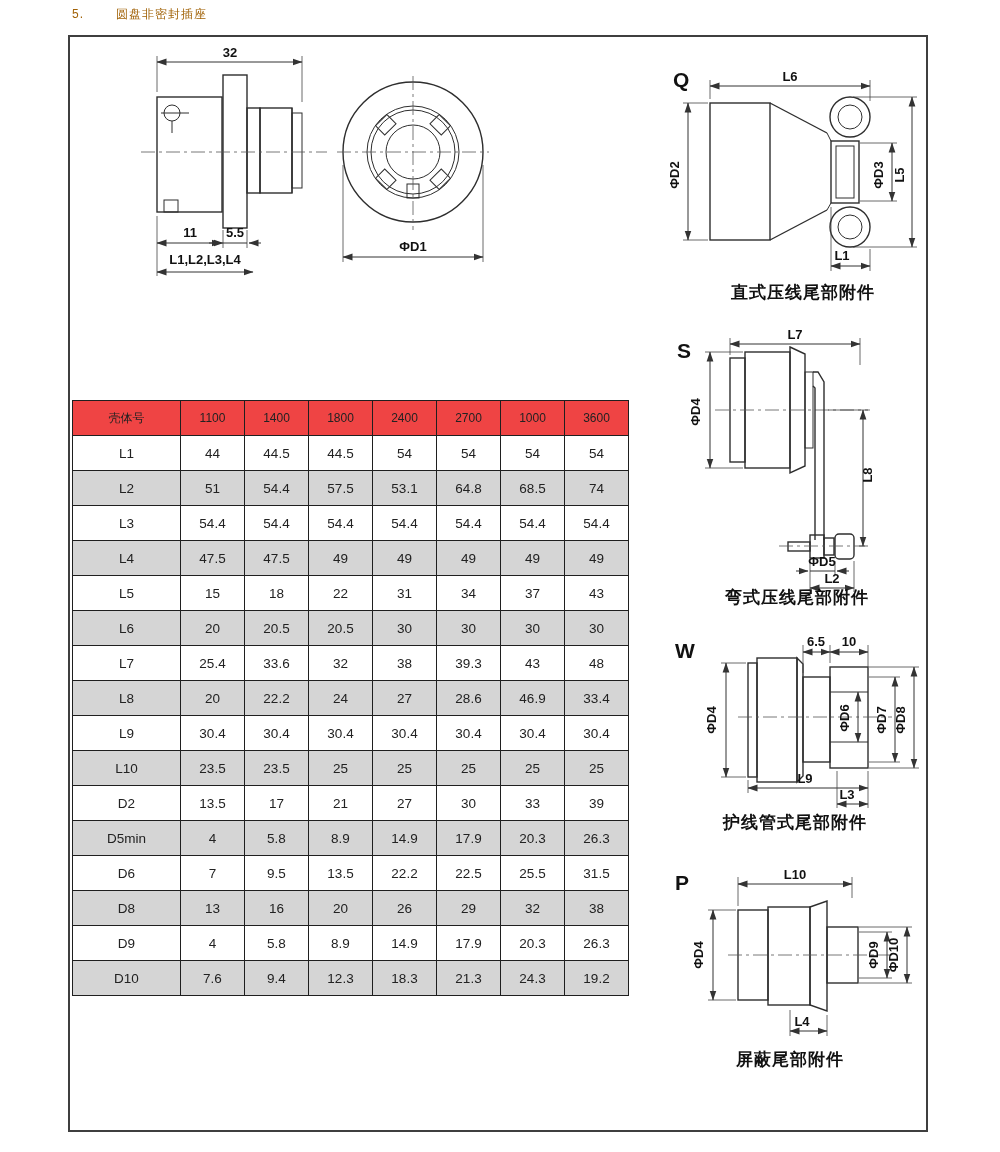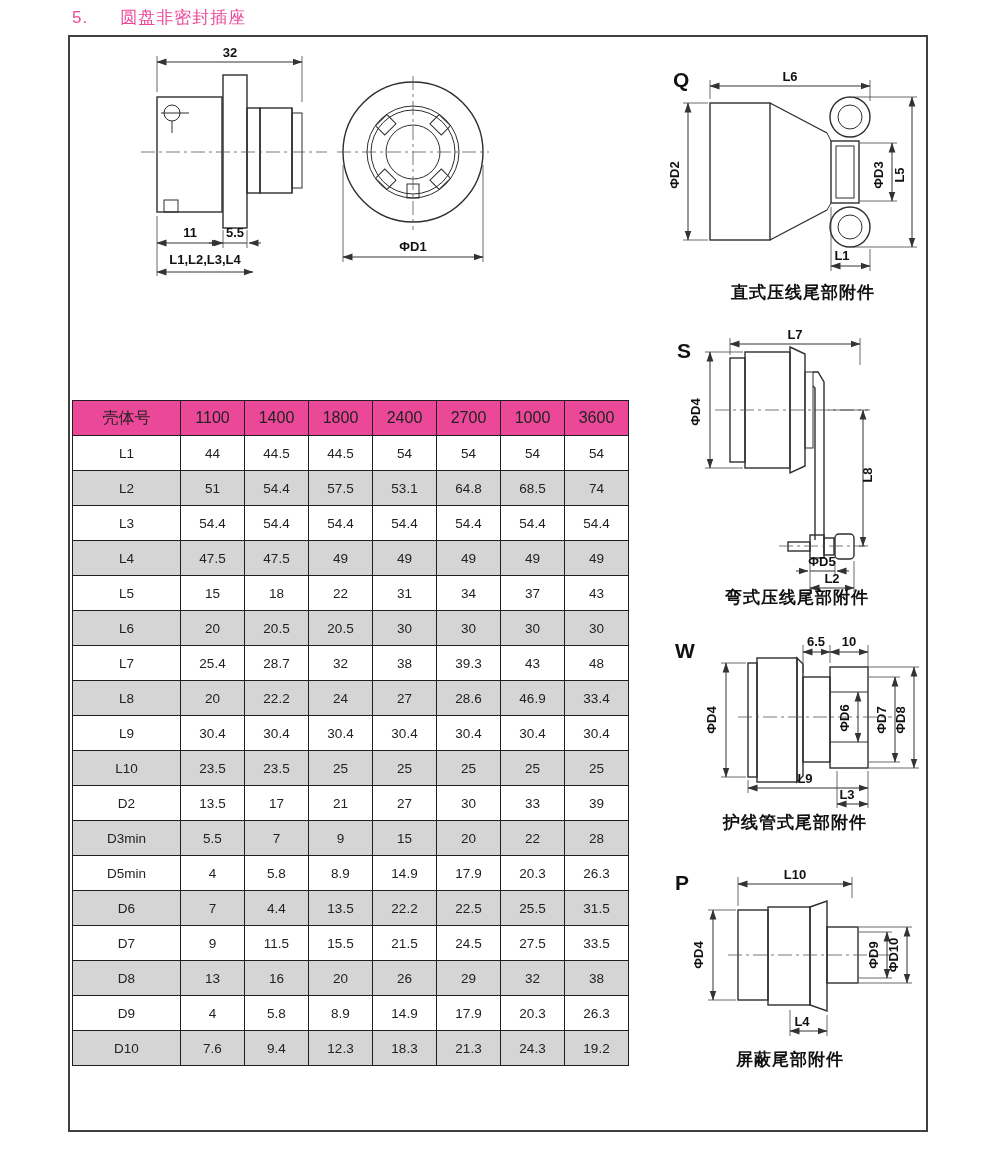--- a/index.html
+++ b/index.html
@@ -1,19 +1,19 @@
 <!DOCTYPE html>
 <html><head>
 <meta charset="utf-8">
 <style>
   html,body{margin:0;padding:0;}
   body{background:#ffffff;width:1000px;height:1152px;position:relative;
        font-family:"Liberation Sans",sans-serif;}
   .page{position:absolute;left:0;top:0;width:1000px;height:1152px;background:#fff;}
-  .title{position:absolute;left:72px;top:6px;font-size:17px;color:#ec4899;
+  .title{position:absolute;left:72px;top:6px;font-size:12px;color:#a16207;
          font-weight:500;letter-spacing:1px;}
   .title .num{margin-right:32px;}
   .frame{position:absolute;left:68px;top:35px;width:856px;height:1093px;
          border:2px solid #3f3f3f;background:#fff;}
   svg{position:absolute;overflow:visible;}
   svg text{font-family:"Liberation Sans",sans-serif;}
   .outline{fill:none;stroke:#2e2e2e;stroke-width:1.4;}
   .thin{fill:none;stroke:#2e2e2e;stroke-width:1;}
   .dimline{fill:none;stroke:#333;stroke-width:1;}
   .ext{fill:none;stroke:#444;stroke-width:0.8;}
@@ -21,21 +21,21 @@
   .dim{font-size:13px;font-weight:bold;fill:#111;text-anchor:middle;}
   .letter{font-size:21px;font-weight:bold;fill:#111;}
   .caption{font-size:17px;font-weight:bold;fill:#111;text-anchor:middle;letter-spacing:1px;}
   table.dims{position:absolute;left:72px;top:400px;border-collapse:collapse;
              table-layout:fixed;background:#fff;}
   table.dims th,table.dims td{border:1px solid #1f1f1f;height:34px;text-align:center;
              vertical-align:middle;font-size:13.5px;color:#222;font-weight:normal;
              padding:0;}
   table.dims col.c0{width:108px;}
   table.dims col.cn{width:64px;}
-  table.dims thead th{background:#ec4899;font-size:16px;}
+  table.dims thead th{background:#ef4444;font-size:12px;}
   table.dims tbody tr:nth-child(even){background:#d5d5d5;}
 </style>
 </head>
 <body>
 
 <div class="page">
 
   <svg width="0" height="0">
     <defs>
       <marker id="ar" viewBox="0 0 10 10" refX="9.5" refY="5" markerWidth="10" markerHeight="10" orient="auto-start-reverse">
@@ -376,21 +376,21 @@
           <td>20.5</td>
           <td>20.5</td>
           <td>30</td>
           <td>30</td>
           <td>30</td>
           <td>30</td>
         </tr>
         <tr>
           <th>L7</th>
           <td>25.4</td>
-          <td>28.7</td>
+          <td>33.6</td>
           <td>32</td>
           <td>38</td>
           <td>39.3</td>
           <td>43</td>
           <td>48</td>
         </tr>
         <tr>
           <th>L8</th>
           <td>20</td>
           <td>22.2</td>
@@ -424,58 +424,38 @@
           <th>D2</th>
           <td>13.5</td>
           <td>17</td>
           <td>21</td>
           <td>27</td>
           <td>30</td>
           <td>33</td>
           <td>39</td>
         </tr>
         <tr>
-          <th>D3min</th>
-          <td>5.5</td>
-          <td>7</td>
-          <td>9</td>
-          <td>15</td>
-          <td>20</td>
-          <td>22</td>
-          <td>28</td>
-        </tr>
-        <tr>
           <th>D5min</th>
           <td>4</td>
           <td>5.8</td>
           <td>8.9</td>
           <td>14.9</td>
           <td>17.9</td>
           <td>20.3</td>
           <td>26.3</td>
         </tr>
         <tr>
           <th>D6</th>
           <td>7</td>
-          <td>4.4</td>
+          <td>9.5</td>
           <td>13.5</td>
           <td>22.2</td>
           <td>22.5</td>
           <td>25.5</td>
           <td>31.5</td>
-        </tr>
-        <tr>
-          <th>D7</th>
-          <td>9</td>
-          <td>11.5</td>
-          <td>15.5</td>
-          <td>21.5</td>
-          <td>24.5</td>
-          <td>27.5</td>
-          <td>33.5</td>
         </tr>
         <tr>
           <th>D8</th>
           <td>13</td>
           <td>16</td>
           <td>20</td>
           <td>26</td>
           <td>29</td>
           <td>32</td>
           <td>38</td>

